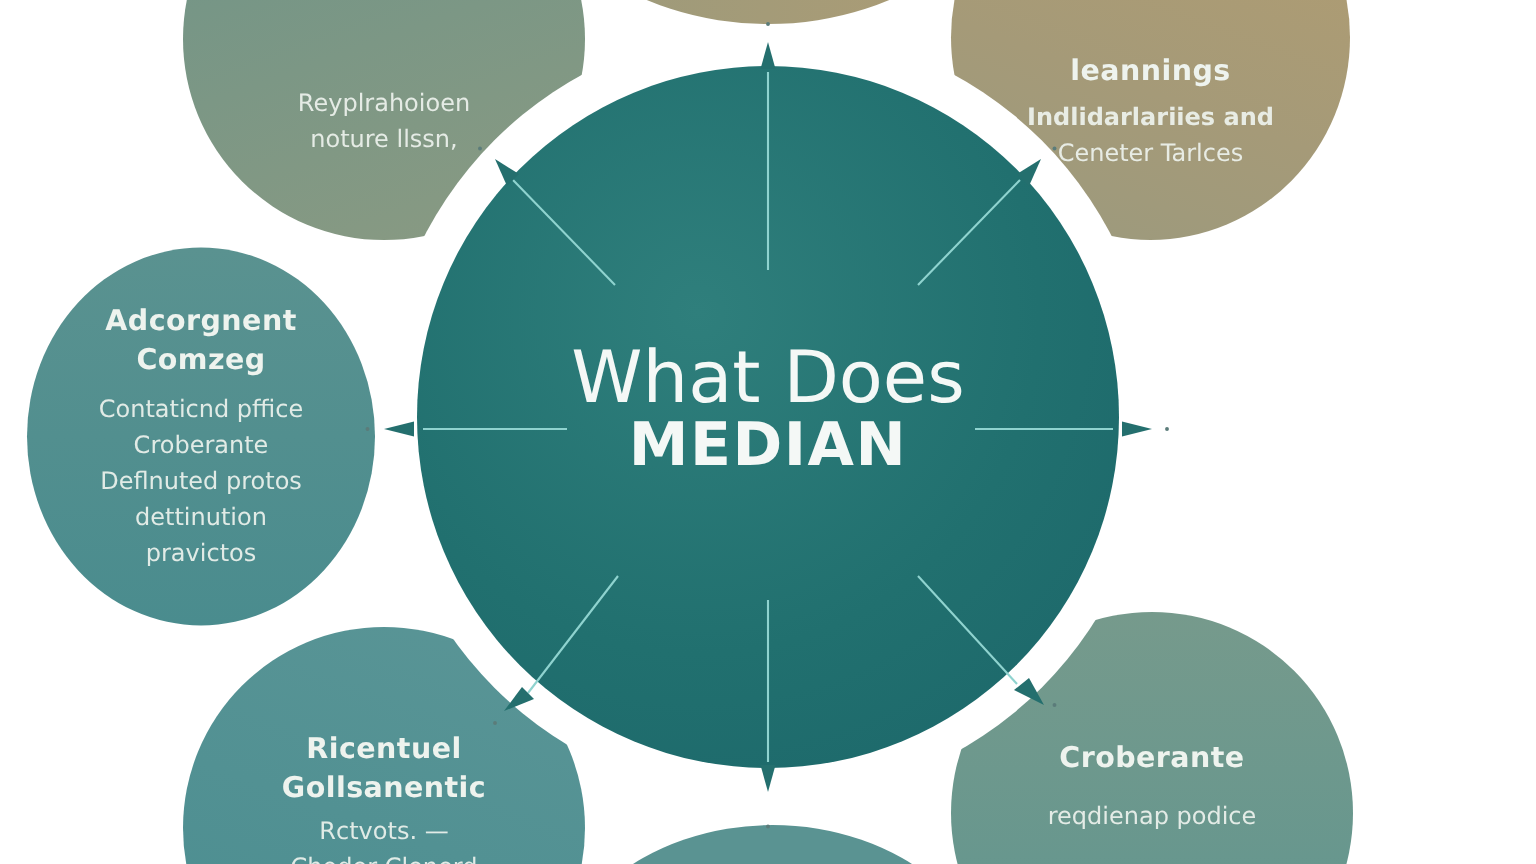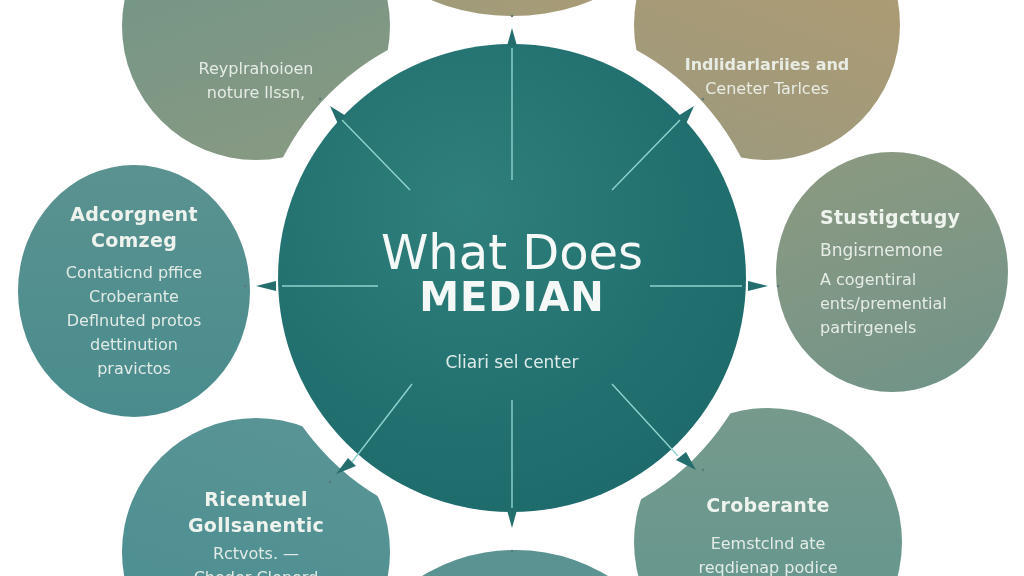--- a/index.html
+++ b/index.html
@@ -41,61 +41,52 @@
     <div style="margin-top:110px;">
       <div class="body">Reyplrahoioen</div>
       <div class="body">noture llssn,</div>
     </div>
   </div>
 
   <div class="petal" style="left:342px; top:-250px; width:340px; height:266px; background:linear-gradient(90deg,#9a9a7c 0%,#ae9c74 100%);"></div>
 
   <div class="petal" style="left:634px; top:-110px; width:266px; height:270px; background:linear-gradient(200deg,#b39d70 0%,#a59a78 60%,#9b9a7e 100%);">
     <div style="margin-top:98px;">
+      <div class="title">leannings</div>
       <div class="body" style="margin-top:6px;font-weight:bold;">Indlidarlariies and</div>
       <div class="body">Ceneter Tarlces</div>
     </div>
   </div>
 
   <div class="petal" style="left:18px; top:165px; width:232px; height:252px; background:linear-gradient(180deg,#5a9290 0%,#4a8c8e 100%);">
     <div class="title" style="width:150px;">Adcorgnent Comzeg</div>
     <div style="margin-top:8px;">
       <div class="body">Contaticnd pffice</div>
       <div class="body">Croberante</div>
       <div class="body">Deflnuted protos</div>
       <div class="body">dettinution</div>
       <div class="body">pravictos</div>
     </div>
   </div>
 
-  <div class="petal" style="left:776px; top:152px; width:232px; height:240px; background:linear-gradient(160deg,#8d9a80 0%,#7c9686 60%,#6e9388 100%); align-items:flex-start; padding-left:44px; box-sizing:border-box; text-align:left;">
-    <div class="title">Stustigctugy</div>
-    <div class="body" style="margin-top:8px; font-size:17px;">Bngisrnemone</div>
-    <div style="margin-top:6px;">
-      <div class="body">A cogentiral</div>
-      <div class="body">ents/premential</div>
-      <div class="body">partirgenels</div>
-    </div>
-  </div>
 
   <div class="petal" style="left:122px; top:418px; width:268px; height:268px; background:linear-gradient(200deg,#5a9596 0%,#4a8d90 100%); justify-content:flex-start;">
     <div style="margin-top:68px;">
       <div class="title" style="width:180px; margin:0 auto;">Ricentuel Gollsanentic</div>
       <div class="body" style="margin-top:4px;">Rctvots. —</div>
       <div class="body">Choder Clenerd</div>
     </div>
   </div>
 
   <div class="petal" style="left:360px; top:550px; width:310px; height:260px; background:#5a9392;"></div>
 
   <div class="petal" style="left:634px; top:408px; width:268px; height:268px; background:linear-gradient(180deg,#769a8c 0%,#5f958f 100%); justify-content:flex-start;">
     <div style="margin-top:84px;">
       <div class="title">Croberante</div>
       <div style="margin-top:14px;">
-        <div class="body">Eemstclnd ate</div>
         <div class="body">reqdienap podice</div>
       </div>
     </div>
   </div>
 
   <div class="ring"></div>
 
   <div class="hub"></div>
 
   <svg class="spokes" width="1024" height="576" viewBox="0 0 1024 576">
@@ -127,16 +118,15 @@
       <circle cx="320" cy="99" r="1.3"></circle>
       <circle cx="703" cy="99" r="1.3"></circle>
       <circle cx="330" cy="482" r="1.3"></circle>
       <circle cx="703" cy="470" r="1.3"></circle>
     </g>
   </svg>
 
   <div class="hub-text">
     <div class="l1">What Does</div>
     <div class="l2">MEDIAN</div>
-    <div class="l3">Cliari sel center</div>
   </div>
 
 </div>
 
 </body></html>

